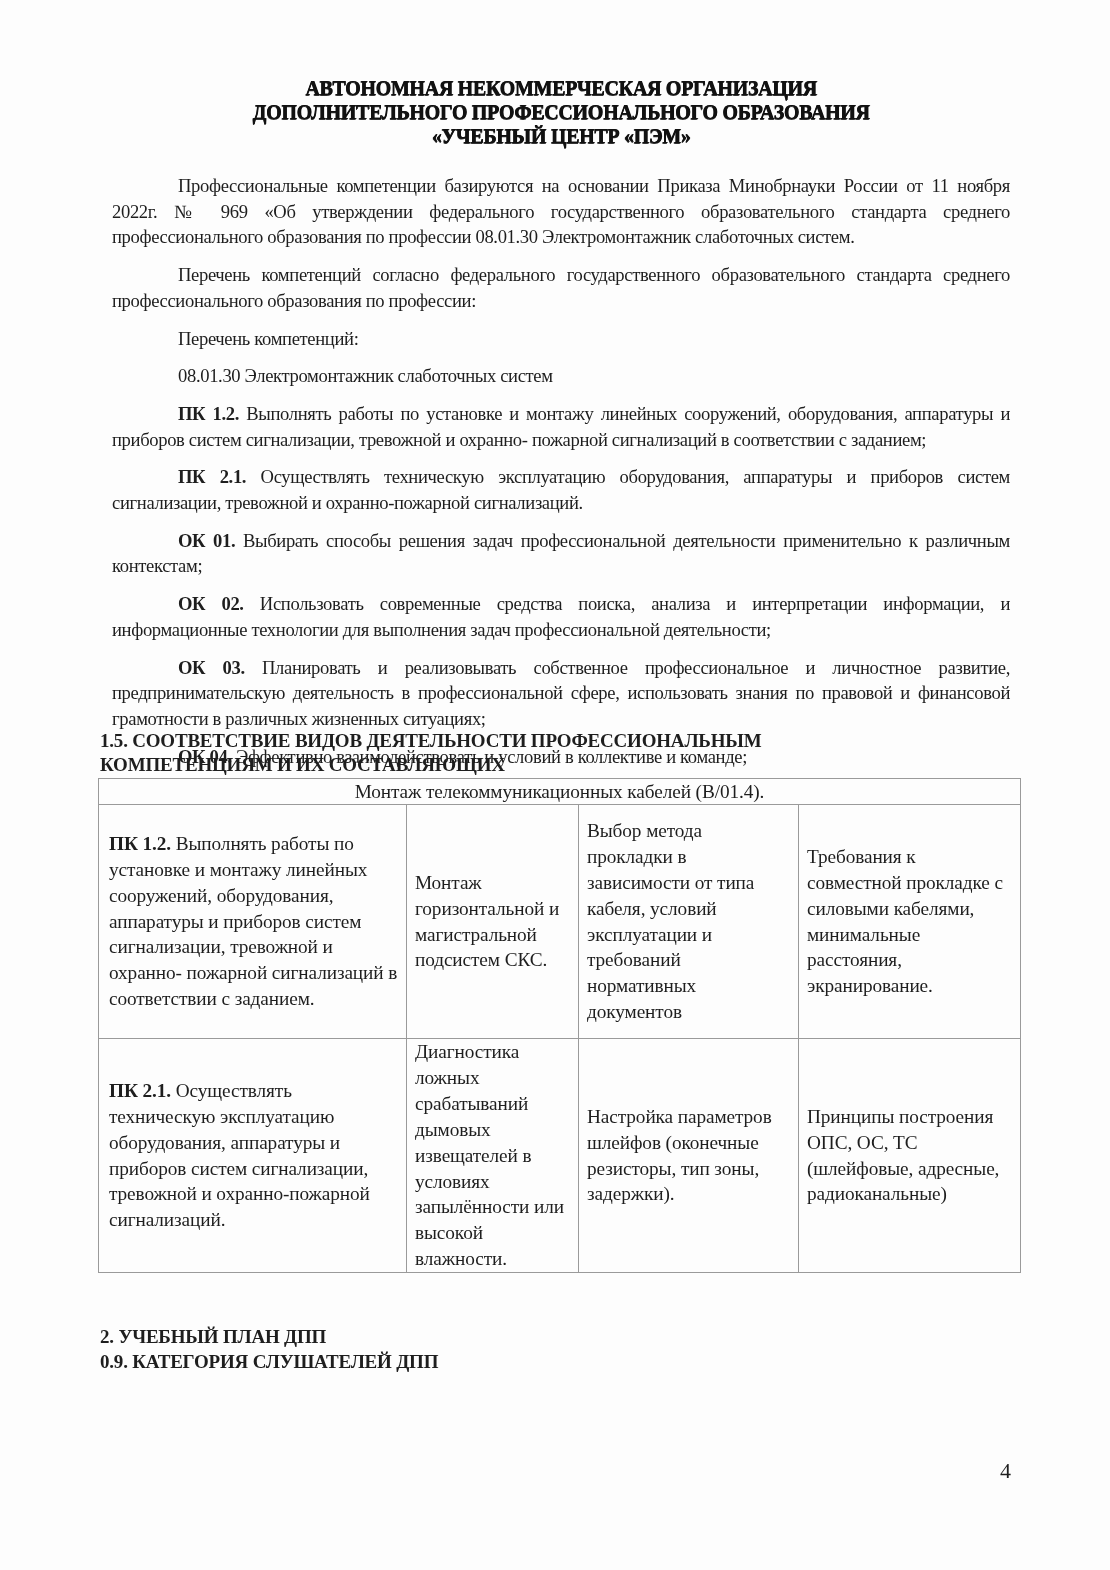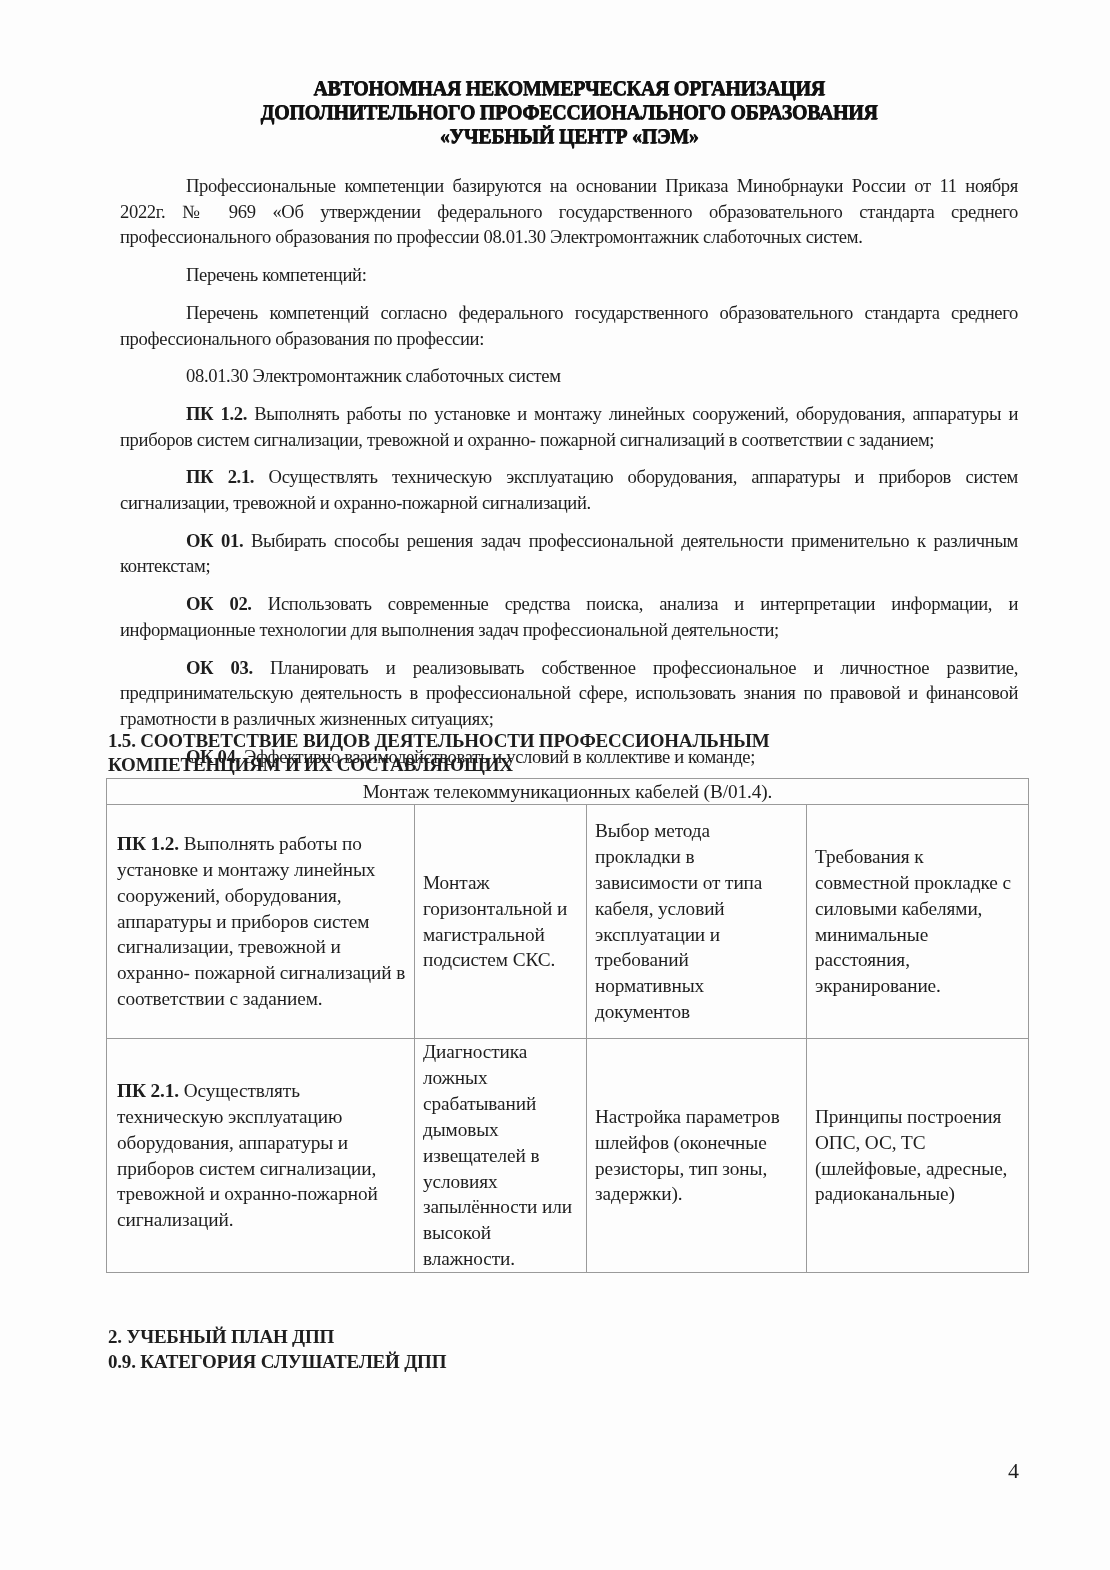--- a/index.html
+++ b/index.html
@@ -3,21 +3,21 @@
 <meta charset="utf-8">
 <style>
   html, body { margin: 0; padding: 0; }
   body {
     width: 1110px; height: 1570px; overflow: hidden;
     background: #fdfdfd;
     color: #1e1e1e;
     font-family: "Liberation Serif", "DejaVu Serif", serif;
     position: relative;
   }
-  .page { position: absolute; left: 8px; top: 0; width: 1016px; height: 1570px; }
+  .page { position: absolute; left: 0; top: 0; width: 1016px; height: 1570px; }
 
   .org-header {
     position: absolute; left: 100px; top: 76px; width: 922px;
     text-align: center;
     font-weight: bold;
     font-size: 20px; line-height: 24px;
     letter-spacing: -0.3px;
     color: #111;
     text-shadow: 0.6px 0 0 #111, 0 0.5px 0 #333;
   }
@@ -72,22 +72,22 @@
 <div class="page">
 
   <div class="org-header">
     <div>АВТОНОМНАЯ НЕКОММЕРЧЕСКАЯ ОРГАНИЗАЦИЯ</div>
     <div>ДОПОЛНИТЕЛЬНОГО ПРОФЕССИОНАЛЬНОГО ОБРАЗОВАНИЯ</div>
     <div>«УЧЕБНЫЙ ЦЕНТР «ПЭМ»</div>
   </div>
 
   <div class="body">
     <p class="p last-left">Профессиональные компетенции базируются на основании Приказа Минобрнауки России от 11 ноября 2022г. № 969 «Об утверждении федерального государственного образовательного стандарта среднего профессионального образования по профессии 08.01.30 Электромонтажник слаботочных систем.</p>
+    <p class="p last-left">Перечень компетенций согласно федерального государственного образовательного стандарта среднего профессионального образования по профессии:</p>
     <p class="p">Перечень компетенций:</p>
-    <p class="p last-left">Перечень компетенций согласно федерального государственного образовательного стандарта среднего профессионального образования по профессии:</p>
     <p class="p">08.01.30 Электромонтажник слаботочных систем</p>
 
     <p class="p last-left"><b>ПК 1.2.</b><span> Выполнять работы по установке и монтажу линейных сооружений, оборудования, аппаратуры и приборов систем сигнализации, тревожной и охранно- пожарной сигнализаций в соответствии с заданием;</span></p>
     <p class="p last-left"><b>ПК 2.1.</b><span> Осуществлять техническую эксплуатацию оборудования, аппаратуры и приборов систем сигнализации, тревожной и охранно-пожарной сигнализаций.</span></p>
     <p class="p last-left" style="word-spacing:1.5px"><b>ОК 01.</b><span> Выбирать способы решения задач профессиональной деятельности применительно к различным контекстам;</span></p>
     <p class="p last-left"><b>ОК 02.</b><span> Использовать современные средства поиска, анализа и интерпретации информации, и информационные технологии для выполнения задач профессиональной деятельности;</span></p>
     <p class="p last-left"><b>ОК 03.</b><span> Планировать и реализовывать собственное профессиональное и личностное развитие, предпринимательскую деятельность в профессиональной сфере, использовать знания по правовой и финансовой грамотности в различных жизненных ситуациях;</span></p>
     <p class="p last-left"><b>ОК 04.</b><span> Эффективно взаимодействовать и условий в коллективе и команде;</span></p>
   </div>
 

